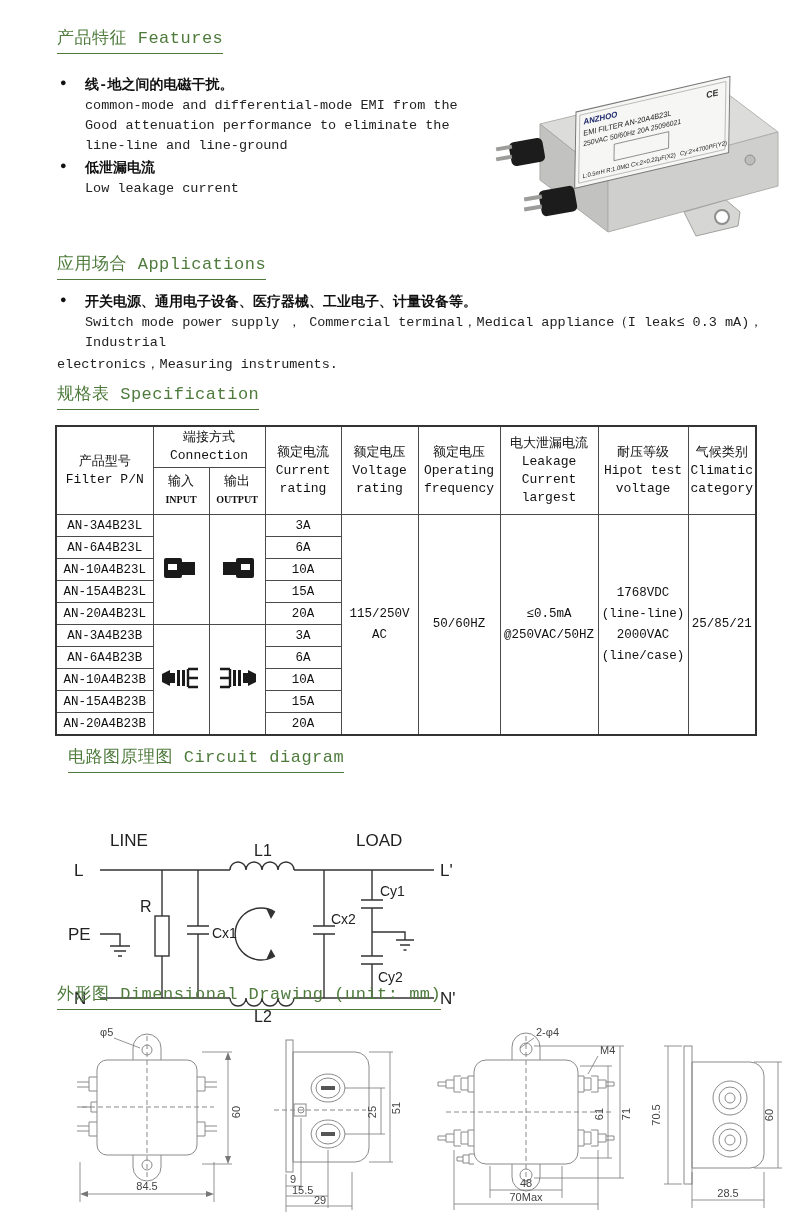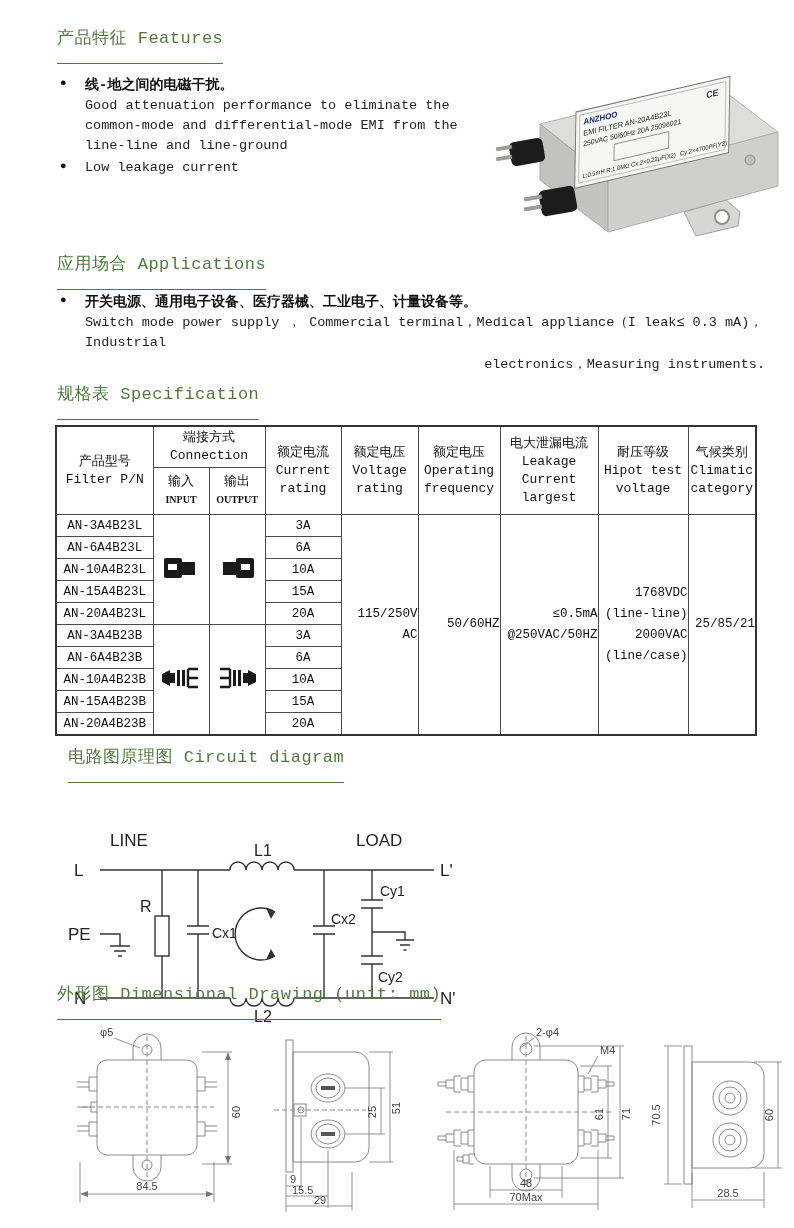--- a/index.html
+++ b/index.html
@@ -1,60 +1,61 @@
 <!DOCTYPE html>
 <html><head>
 <meta charset="utf-8">
 <style>
   html,body{margin:0;padding:0;background:#fff;}
   body{width:794px;height:1228px;position:relative;
        font-family:"Liberation Mono","DejaVu Sans Mono",monospace;color:#111;}
   .abs{position:absolute;}
   .sec-head{color:#4e7b3c;font-size:17px;letter-spacing:0.5px;
-            border-bottom:1.5px solid #4e7b3c;display:inline-block;padding-bottom:14px;}
+            border-bottom:1.5px solid #4e7b3c;display:inline-block;padding-bottom:4px;}
   .zh-bold{font-weight:bold;font-size:14px;line-height:21px;}
   .en-line{font-size:13.5px;line-height:20px;color:#222;}
   .bullet{position:absolute;left:-25px;top:2px;font-size:11px;}
   .feat-item{position:relative;margin-bottom:2px;}
   
   table.spec{border-collapse:collapse;table-layout:fixed;width:700px;
              font-size:12.5px;text-align:center;}
   table.spec th,table.spec td{border:1px solid #4a4a4a;padding:0;font-weight:normal;
              vertical-align:middle;overflow:hidden;}
   table.spec{border:2px solid #333;}
   table.spec thead th{height:44px;font-size:13px;line-height:18px;}
   table.spec td.row{height:21px;font-size:12.5px;}
   .hdr-en-b{font-weight:bold;font-family:Liberation Serif, serif;font-size:10px;}
-  .mline{line-height:21px;text-align:right;}
+  .mline{line-height:21px;}
   svg text{font-family:"Liberation Sans",sans-serif;}
   .ckt-lbl{font-size:16px;fill:#222;}
   .ckt-big{font-size:17px;fill:#222;}
   .ckt-comp{font-size:14px;fill:#222;}
   .dim-t{font-size:11px;fill:#444;font-family:"Liberation Sans",sans-serif;}
   .ln{stroke:#8a8a8a;stroke-width:1;fill:none;}
   .lnd{stroke:#8a8a8a;stroke-width:1;fill:none;stroke-dasharray:5 3;}
   .dimln{stroke:#777;stroke-width:0.8;fill:none;}
   .ckt{stroke:#333;stroke-width:1.4;fill:none;}
 </style>
 </head>
 <body>
 
 <div class="abs" style="left:57px;top:26px;">
   <div class="sec-head">产品特征 Features</div>
 </div>
 <div class="abs" style="left:85px;top:75px;width:400px;">
   <div class="feat-item">
     <span class="bullet">●</span>
     <div class="zh-bold">线-地之间的电磁干扰。</div>
+    <div class="en-line">common-mode and differential-mode EMI from the</div>
     <div class="en-line">Good attenuation performance to eliminate the</div>
-    <div class="en-line">common-mode and differential-mode EMI from the</div>
     <div class="en-line">line-line and line-ground</div>
   </div>
   <div class="feat-item">
     <span class="bullet">●</span>
+    <div class="zh-bold">低泄漏电流</div>
     <div class="en-line">Low leakage current</div>
   </div>
 </div>
 
 <div class="abs" style="left:488px;top:60px;width:302px;height:180px;">
   <svg width="302" height="180" viewBox="0 0 302 180">
 
     <polygon points="52,64 224,22 290,72 120,118" fill="#dcdcda" stroke="#b2b2b0" stroke-width="1"></polygon>
     <polygon points="52,64 120,118 120,172 52,120" fill="#c2c2c0" stroke="#a8a8a6" stroke-width="1"></polygon>
     <polygon points="120,118 290,72 290,126 120,172" fill="#cfcfcd" stroke="#aeaeac" stroke-width="1"></polygon>
@@ -90,21 +91,21 @@
 
 <div class="abs" style="left:57px;top:252px;">
   <div class="sec-head">应用场合 Applications</div>
 </div>
 <div class="abs" style="left:85px;top:292px;width:680px;">
   <div class="feat-item">
     <span class="bullet">●</span>
     <div class="zh-bold">开关电源、通用电子设备、医疗器械、工业电子、计量设备等。</div>
     <div class="en-line" style="padding-left:0;">Switch mode power supply ，  Commercial terminal，Medical appliance（I leak≤ 0.3 mA)，Industrial</div>
   </div>
-  <div class="en-line" style="margin-left:-28px;text-align:right;">electronics，Measuring instruments.</div>
+  <div class="en-line" style="margin-left:-28px;">electronics，Measuring instruments.</div>
 </div>
 
 <div class="abs" style="left:57px;top:382px;">
   <div class="sec-head">规格表 Specification</div>
 </div>
 <div class="abs" style="left:55px;top:425px;">
 <table class="spec">
   <colgroup>
     <col style="width:97px">
         <col style="width:56px">

